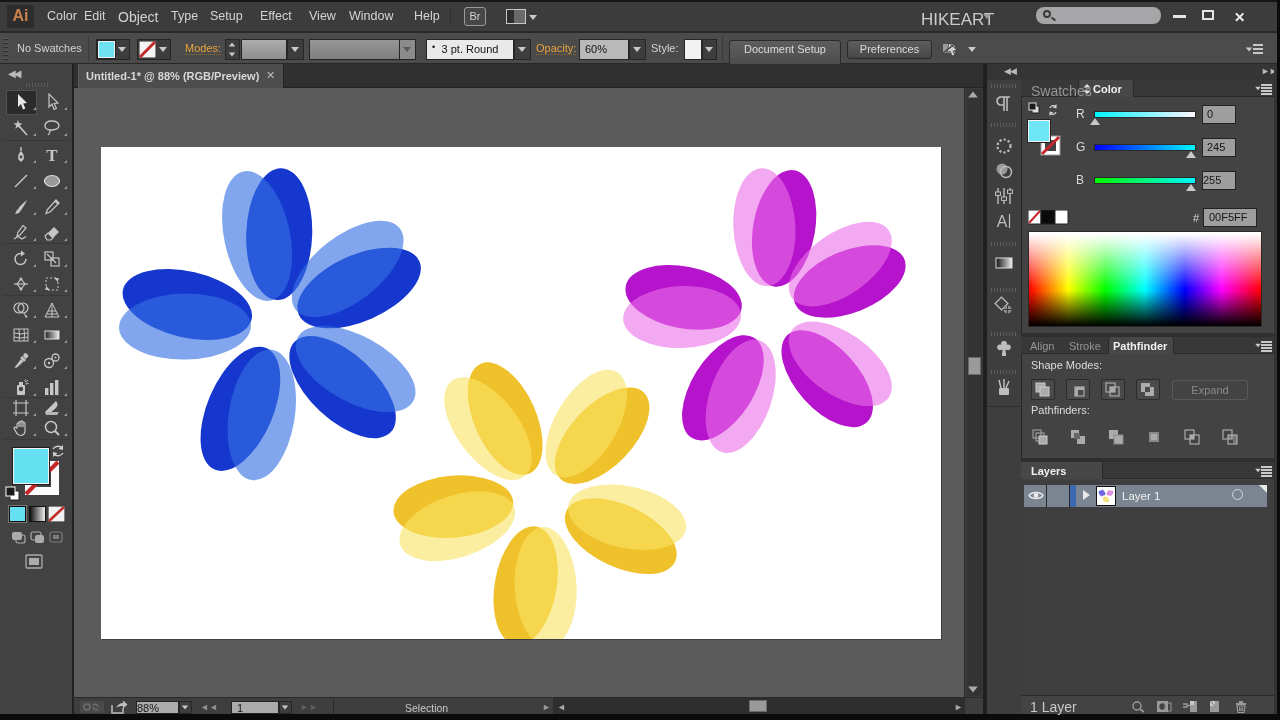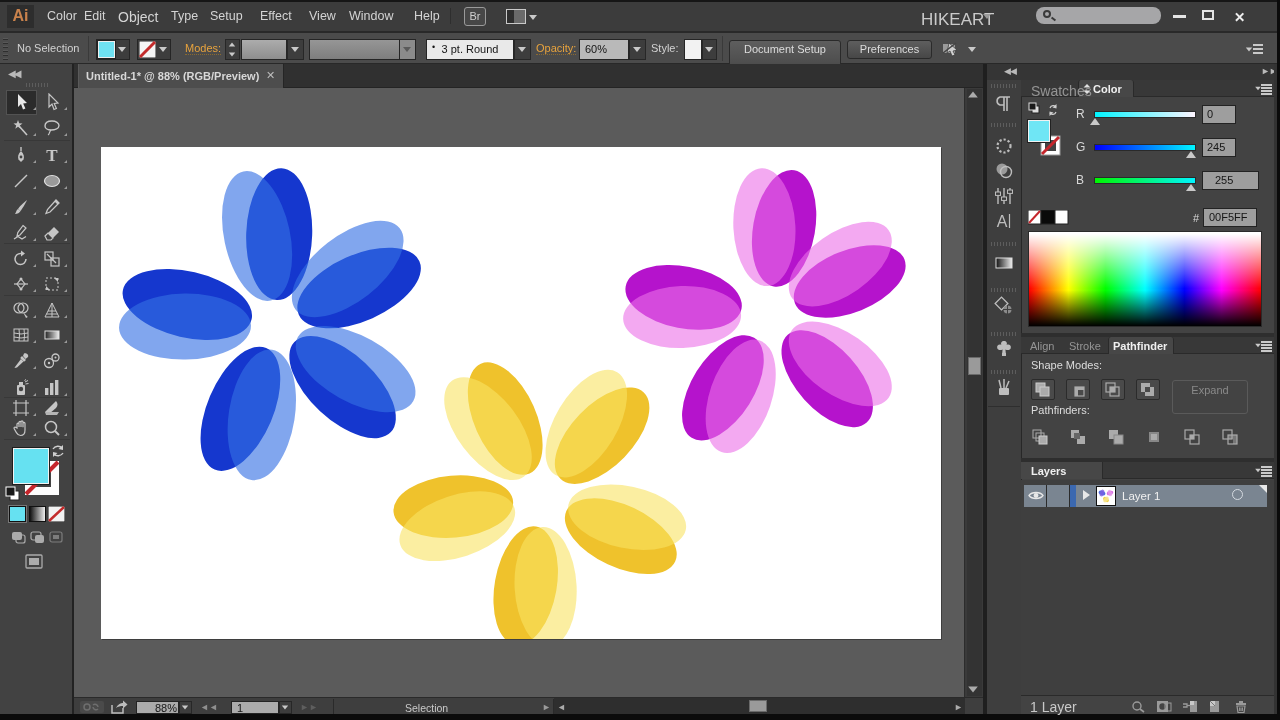--- a/index.html
+++ b/index.html
@@ -38,21 +38,21 @@
 <div class="abs ddarrow" style="left:983px;top:14px;border-top-color:#9a9a9a"></div>
 <div class="abs" style="left:1036px;top:7px;width:125px;height:17px;background:#A6A6A8;border-radius:8px"></div>
 <div class="abs" style="left:1043px;top:10px;width:8px;height:8px;border:2px solid #3a3a3a;border-radius:50%"></div>
 <div class="abs" style="left:1051px;top:18px;width:5px;height:2px;background:#3a3a3a;transform:rotate(40deg)"></div>
 <div class="abs" style="left:1173px;top:15px;width:13px;height:3px;background:#E4E4E4"></div>
 <div class="abs" style="left:1202px;top:10px;width:12px;height:10px;border:2.5px solid #E4E4E4"></div>
 <div class="abs" style="left:1234px;top:9px;color:#EFEFEF;font-size:13.5px;font-weight:bold">✕</div>
 
 <div class="abs" style="left:0;top:31px;width:1280px;height:33px;background:#4B4B4B;border-top:2px solid #292929;border-bottom:1px solid #282828"></div>
 <div class="abs vgrip" style="left:3px;top:36px;width:5px;height:24px"></div>
-<div class="abs txt" style="left:17px;top:42px">No Selection</div>
+<div class="abs txt" style="left:17px;top:42px">No Swatches</div>
 <div class="abs" style="left:88px;top:36px;width:1px;height:25px;background:#3a3a3a"></div>
 <div class="abs" style="left:722px;top:36px;width:1px;height:25px;background:#3a3a3a"></div>
 <div class="abs" style="left:96px;top:39px;width:34px;height:21px;background:#3d3d3d;border:1px solid #252525"></div>
 <div class="abs" style="left:98px;top:41px;width:17px;height:17px;background:#6FE2F2;border:1px solid #EFEFEF;outline:1px solid #222"></div>
 <div class="abs ddarrow" style="left:118px;top:47px"></div>
 <div class="abs" style="left:137px;top:39px;width:34px;height:21px;background:#3d3d3d;border:1px solid #252525"></div>
 <svg class="abs" style="left:139px;top:41px" width="17" height="17">
     <rect x="0" y="0" width="17" height="17" fill="#F4F4F4" stroke="#222"></rect>
     <line x1="1" y1="16" x2="16" y2="1" stroke="#C32B2B" stroke-width="3"></line>
   </svg>
@@ -334,21 +334,21 @@
 <div class="abs" style="left:74px;top:697px;width:909px;height:17px;background:#3E3E3E;border-top:1px solid #2a2a2a"></div>
 <svg class="abs" style="left:80px;top:701px" width="24" height="12">
     <rect x="0" y="0" width="24" height="12" rx="2" fill="#4a4a4a"></rect>
     <circle cx="7" cy="6" r="3" fill="none" stroke="#6e6e6e" stroke-width="1.5"></circle>
     <path d="M13 4 A3 3 0 0 1 18 6 M18 8 A3 3 0 0 1 13 6" fill="none" stroke="#6e6e6e" stroke-width="1.5"></path>
   </svg>
 <svg class="abs" style="left:110px;top:700px" width="18" height="14">
     <path d="M2 5 L2 13 L13 13 L13 8" fill="none" stroke="#bdbdbd" stroke-width="1.5"></path>
     <path d="M6 8 C8 4 11 3 13 3 L13 0.5 L17.5 4.5 L13 8.5 L13 6 C10.5 6 8 6.5 6 8 Z" fill="#bdbdbd"></path>
   </svg>
-<div class="abs field" style="left:136px;top:701px;width:43px;height:13px;line-height:12px;padding-left:18px;background:#ABABAB">88%</div>
+<div class="abs field" style="left:136px;top:701px;width:43px;height:13px;line-height:12px;padding-left:0;background:#ABABAB">88%</div>
 <div class="abs ddbox" style="left:179px;top:701px;width:13px;height:13px"></div>
 <div class="abs ddarrow" style="left:181px;top:705px;transform:scale(.8)"></div>
 <div class="abs" style="left:200px;top:702px;color:#8F8F8F;font-size:9px">◄◄</div>
 <div class="abs field" style="left:231px;top:701px;width:48px;height:13px;line-height:12px;padding-left:5px;background:#ABABAB">1</div>
 <div class="abs ddbox" style="left:279px;top:701px;width:13px;height:13px"></div>
 <div class="abs ddarrow" style="left:281px;top:705px;transform:scale(.8)"></div>
 <div class="abs" style="left:300px;top:702px;color:#5e5e5e;font-size:9px">►►</div>
 <div class="abs" style="left:333px;top:699px;width:1px;height:15px;background:#2a2a2a"></div>
 <div class="abs" style="left:405px;top:702px;color:#C9C9C9;font-size:10.5px">Selection</div>
 <div class="abs" style="left:542px;top:702px;color:#9a9a9a;font-size:9px">►</div>
@@ -444,21 +444,21 @@
 <div class="abs" style="left:1094px;top:111px;width:102px;height:7px;background:linear-gradient(90deg,#00F5FF,#FFF5FF);border:1px solid #2a2a2a"></div>
 <div class="abs" style="left:1090px;top:118px;width:0;height:0;border-left:5px solid transparent;border-right:5px solid transparent;border-bottom:7px solid #C9C9C9"></div>
 <div class="abs field" style="left:1202px;top:105px;width:34px;height:19px;line-height:17px;padding-left:4px;background:#9E9E9E">0</div>
 <div class="abs" style="left:1076px;top:140px;color:#D8D8D8;font-size:12px">G</div>
 <div class="abs" style="left:1094px;top:144px;width:102px;height:7px;background:linear-gradient(90deg,#0000FF,#00F5FF);border:1px solid #2a2a2a"></div>
 <div class="abs" style="left:1186px;top:151px;width:0;height:0;border-left:5px solid transparent;border-right:5px solid transparent;border-bottom:7px solid #C9C9C9"></div>
 <div class="abs field" style="left:1202px;top:138px;width:34px;height:19px;line-height:17px;padding-left:4px;background:#9E9E9E">245</div>
 <div class="abs" style="left:1076px;top:173px;color:#D8D8D8;font-size:12px">B</div>
 <div class="abs" style="left:1094px;top:177px;width:102px;height:7px;background:linear-gradient(90deg,#00F500,#00F5FF);border:1px solid #2a2a2a"></div>
 <div class="abs" style="left:1186px;top:184px;width:0;height:0;border-left:5px solid transparent;border-right:5px solid transparent;border-bottom:7px solid #C9C9C9"></div>
-<div class="abs field" style="left:1202px;top:171px;width:57px;height:19px;line-height:17px;padding-left:12px;background:#9E9E9E">255</div>
+<div class="abs field" style="left:1202px;top:171px;width:34px;height:19px;line-height:17px;padding-left:0;background:#9E9E9E">255</div>
 
 <svg class="abs" style="left:1028px;top:210px" width="41" height="15">
     <rect x="0" y="0" width="13" height="14" fill="#FFF" stroke="#222"></rect>
     <line x1="1" y1="13" x2="12" y2="1" stroke="#C5262C" stroke-width="2"></line>
     <rect x="13" y="0" width="14" height="14" fill="#0a0a0a" stroke="#222"></rect>
     <rect x="27" y="0" width="13" height="14" fill="#FFF" stroke="#222"></rect>
   </svg>
 <div class="abs" style="left:1193px;top:212px;color:#D8D8D8;font-size:11px">#</div>
 <div class="abs field" style="left:1203px;top:208px;width:54px;height:19px;line-height:17px;padding-left:5px;background:#9E9E9E">00F5FF</div>
 <div class="abs" style="left:1028px;top:231px;width:234px;height:96px;border:1px solid #2a2a2a;background:linear-gradient(to bottom, rgba(255,255,255,1) 2%, rgba(255,255,255,0) 60%, rgba(0,0,0,0) 62%, rgba(0,0,0,1) 100%),linear-gradient(90deg,#FF0000,#FFFF00 17%,#00FF00 33%,#00FFFF 50%,#0000FF 67%,#FF00FF 83%,#FF0000)"></div>
@@ -466,21 +466,21 @@
 <div class="abs" style="left:1021px;top:333px;width:253px;height:4px;background:#2e2e2e"></div>
 <div class="abs" style="left:1021px;top:337px;width:253px;height:17px;background:#383838;border-bottom:1px solid #2a2a2a"></div>
 <div class="abs" style="left:1108px;top:337px;width:66px;height:17px;background:#474747;border-left:1px solid #2a2a2a;border-right:1px solid #2a2a2a;border-radius:3px 3px 0 0"></div>
 <div class="abs" style="left:1030px;top:340px;color:#959595;font-size:11px">Align</div>
 <div class="abs" style="left:1069px;top:340px;color:#959595;font-size:11px">Stroke</div>
 <div class="abs" style="left:1113px;top:340px;color:#F0F0F0;font-size:11px;font-weight:bold">Pathfinder</div>
 <div class="abs ddarrow" style="left:1254px;top:343px;transform:scale(.7)"></div>
 <div class="abs" style="left:1261px;top:341px;width:11px;height:1.5px;background:#C9C9C9;box-shadow:0 3px #C9C9C9, 0 6px #C9C9C9, 0 9px #C9C9C9"></div>
 <div class="abs" style="left:1031px;top:359px;color:#DCDCDC;font-size:11px">Shape Modes:</div>
 <div class="abs" style="left:1031px;top:404px;color:#DCDCDC;font-size:11px">Pathfinders:</div>
-<div class="abs" style="left:1172px;top:380px;width:76px;height:34px;border:1px solid #5a5a5a;border-radius:3px;color:#8a8a8a;font-size:11px;text-align:center;line-height:19px">Expand</div>
+<div class="abs" style="left:1172px;top:380px;width:76px;height:20px;border:1px solid #5a5a5a;border-radius:3px;color:#8a8a8a;font-size:11px;text-align:center;line-height:19px">Expand</div>
 <div class="abs pbtn" style="left:1031px;top:379px;width:24px;height:21px"></div>
 <svg class="abs" style="left:1034px;top:381px" width="18" height="18">
     <rect x="2" y="2" width="9" height="9" fill="#ababab" stroke="#ccc"></rect>
     <rect x="6" y="6" width="9" height="9" fill="#ababab" stroke="#ccc"></rect>
   </svg>
 <div class="abs pbtn" style="left:1066px;top:379px;width:24px;height:21px"></div>
 <svg class="abs" style="left:1069px;top:381px" width="18" height="18">
     <rect x="6" y="6" width="9" height="9" fill="none" stroke="#ababab" stroke-width="1.2"></rect>
     <path d="M6 6 L15 6 L15 9 L9 9 L9 15 L6 15 Z" fill="#ababab"></path>
   </svg>

